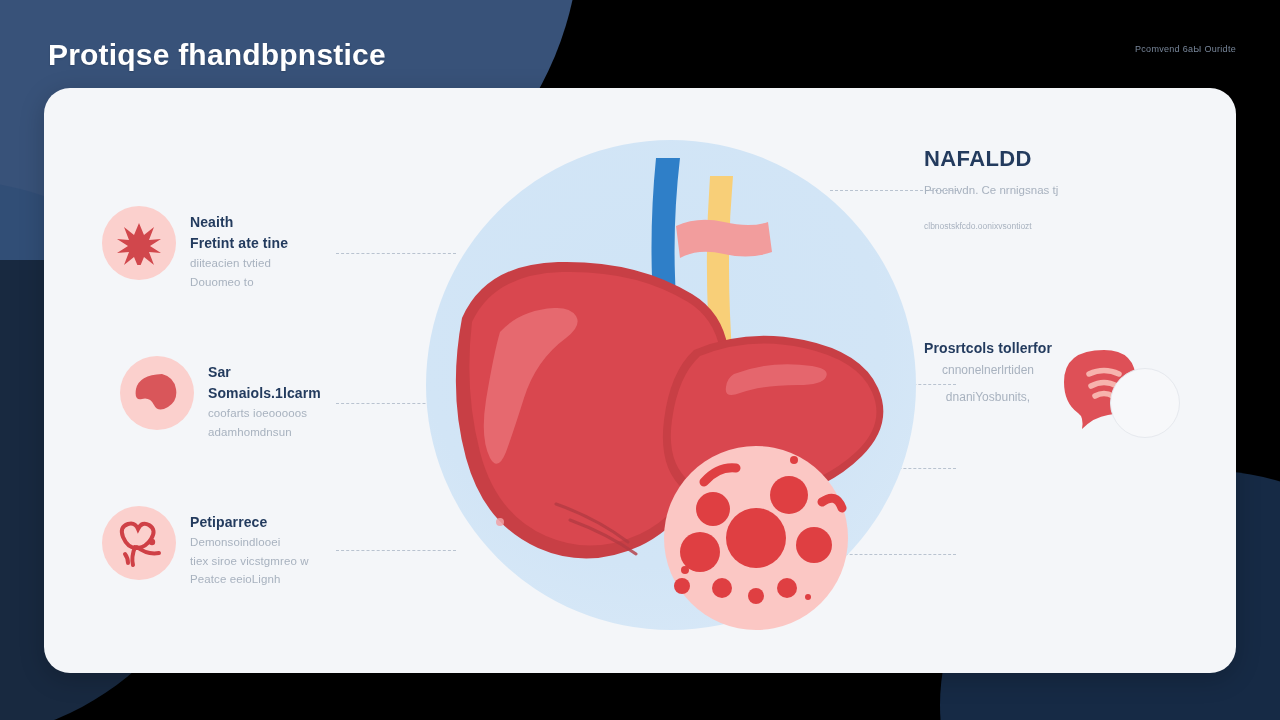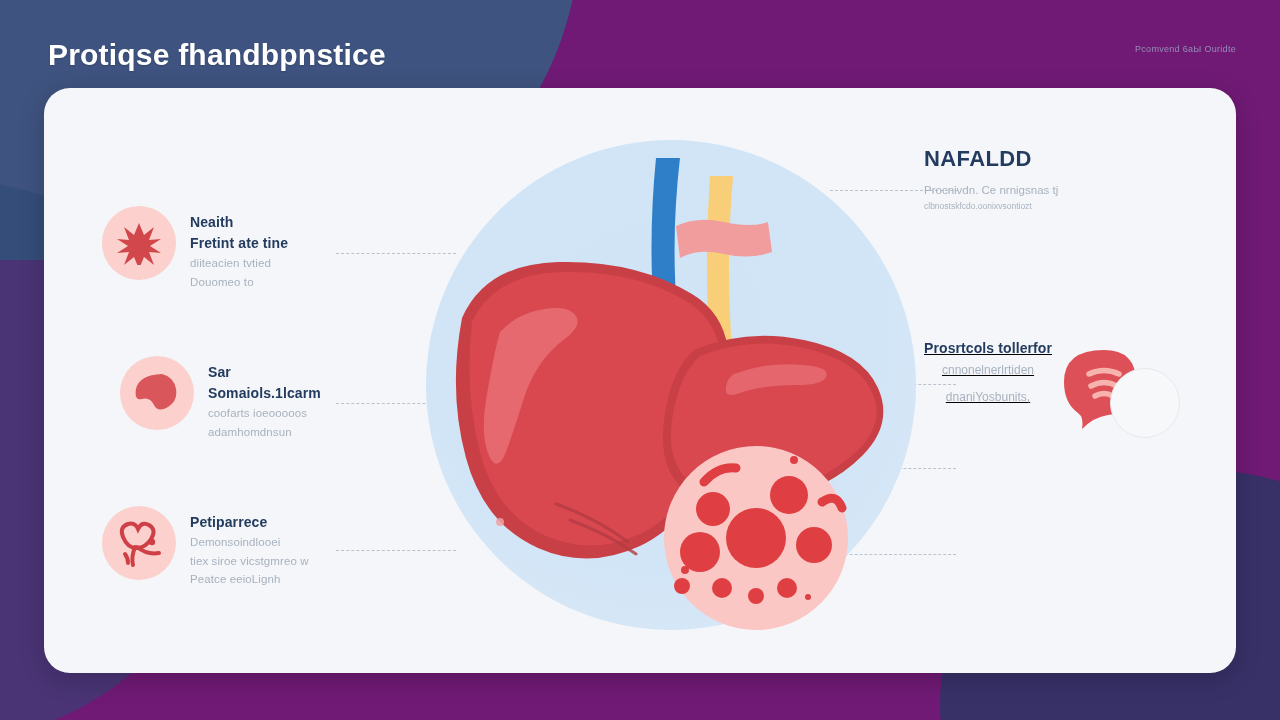--- a/index.html
+++ b/index.html
@@ -9,21 +9,21 @@
     width: 1280px;
     height: 720px;
     overflow: hidden;
     font-family: "Liberation Sans", sans-serif;
   }
 
   .slide {
     position: relative;
     width: 1280px;
     height: 720px;
-    background: #701a75;
+    background: #000000;
     overflow: hidden;
   }
 
   
   .bg-wash-top {
     position: absolute;
     left: -40px;
     top: -260px;
     width: 620px;
     height: 520px;
@@ -161,21 +161,21 @@
     letter-spacing: .4px;
   }
   .rc-sub {
     font-size: 11.5px;
     color: #a8b2bf;
     line-height: 1.62;
     filter: blur(.55px);
     margin-top: 9px;
     max-width: 262px;
   }
-  .rc-sub.tiny { font-size: 8.5px; margin-top: 0; filter: blur(.7px); }
+  .rc-sub.tiny { font-size: 8.5px; margin-top: 20px; filter: blur(.7px); }
 
   .rc-title {
     font-size: 14px;
     font-weight: bold;
     color: #233b5e;
     letter-spacing: .1px;
   }
   .rc-body {
     font-size: 12px;
     color: #a8b2bf;
@@ -330,21 +330,21 @@
       <svg width="80" height="86" viewBox="0 0 80 86" xmlns="http://www.w3.org/2000/svg">
         <path d="M40 4 q32 0 32 32 q0 30 -28 33 q-14 2 -26 14 q2 -12 -4 -16 q-14 -10 -14 -31 q0 -32 40 -32 z" fill="#de5057"></path>
         <g stroke="#f7b3ad" stroke-width="5.5" fill="none" stroke-linecap="round">
           <path d="M25 28 q15 -7 30 0"></path>
           <path d="M27 40 q13 -7 26 0"></path>
           <path d="M31 50 q9 -5 18 0"></path>
         </g>
       </svg>
     </div>
 
-    <div class="right-col" style="left:880px; top:252px;text-decoration:underline;">
+    <div class="right-col" style="left:880px; top:252px;">
       <div class="rc-title">Prosrtcols tollerfor</div>
       <div class="rc-body">cnnonelnerlrtiden</div>
       <div class="rc-body" style="margin-top:8px;">dnaniYosbunits,</div>
     </div>
 
 
   </div>
 </div>
 
 </body></html>

